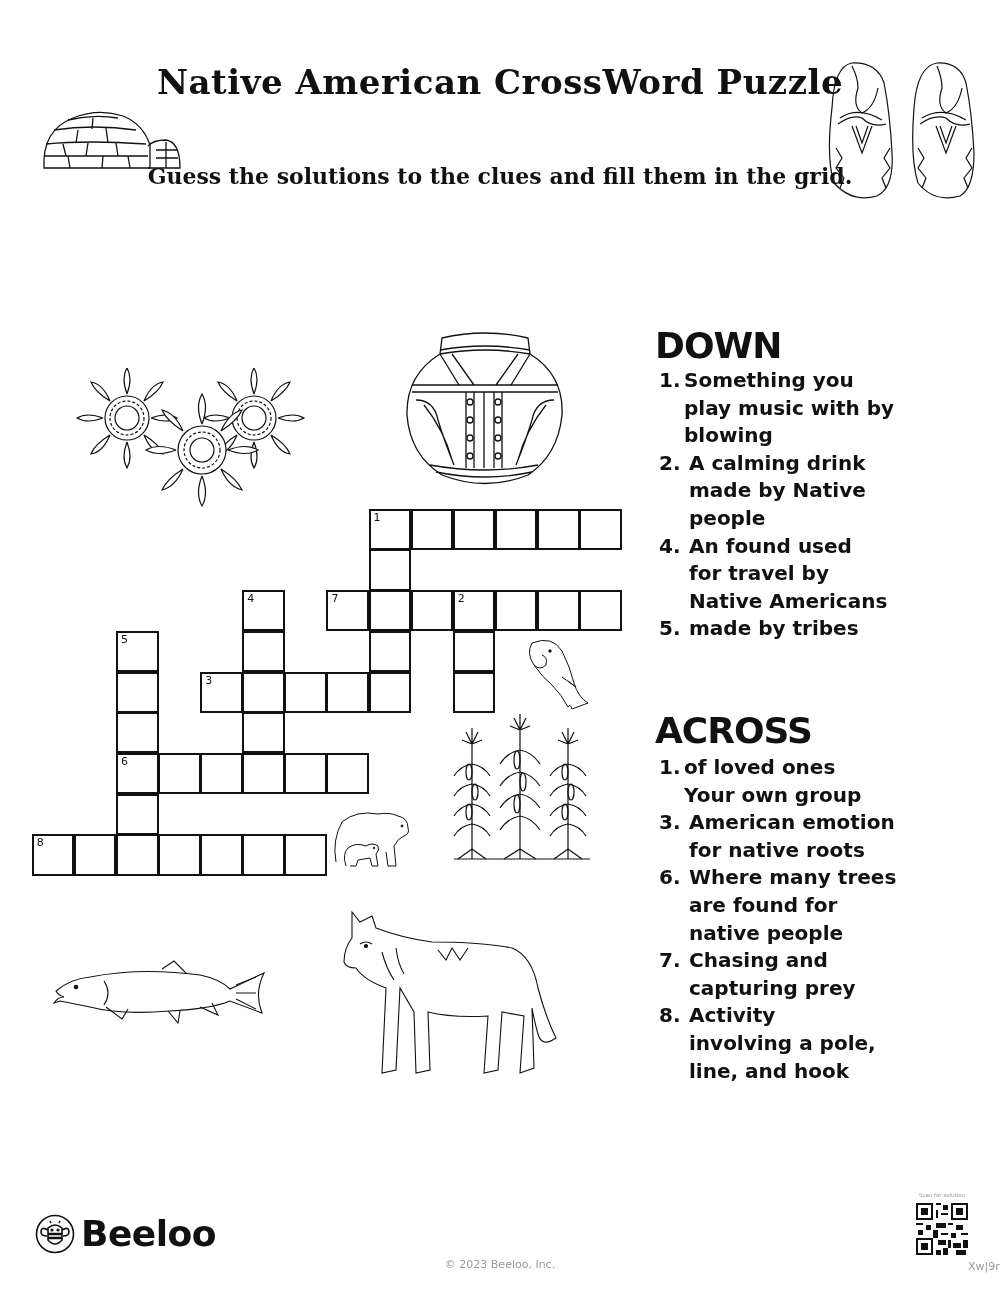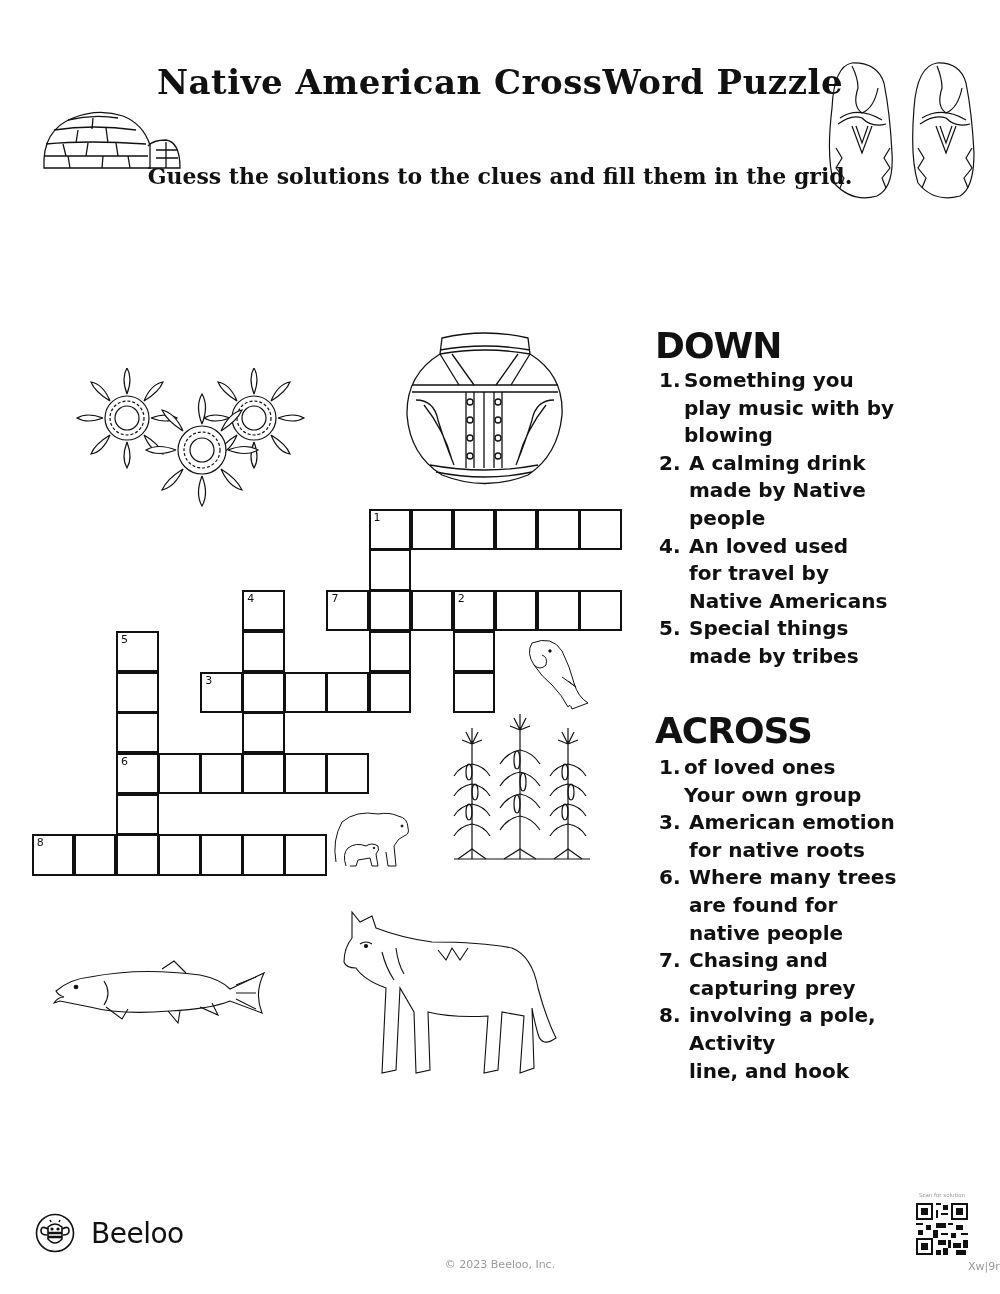--- a/index.html
+++ b/index.html
@@ -35,21 +35,21 @@
   .clues h2 {
     font-family: "DejaVu Sans", sans-serif; font-weight: bold; font-size: 36px;
     letter-spacing: -1px; line-height: 48px; color: #111;
   }
   .clue { position: relative; font-family: "DejaVu Sans", sans-serif; font-weight: bold; font-size: 20px; line-height: 27.6px; color: #111; }
   .clue .n { position: absolute; left: 4px; top: 0; }
   .clue .t { display: block; padding-left: 34px; }
   .clue.tight .t { padding-left: 29px; }
 
   .footer-logo { position: absolute; left: 35px; top: 1213px; display: flex; align-items: center; }
-  .footer-logo .brand { font-family: "DejaVu Sans", sans-serif; font-weight: normal; font-size: 28px; margin-left: 16px; color: #111; letter-spacing: -0.5px; }
+  .footer-logo .brand { font-family: "DejaVu Sans", sans-serif; font-weight: bold; font-size: 36px; margin-left: 6px; color: #111; letter-spacing: -0.5px; }
   .copyright { position: absolute; left: 0; top: 1258px; width: 1000px; text-align: center; font-family: "DejaVu Sans", sans-serif; font-size: 11px; color: #9a9a9a; }
   .qr-label { position: absolute; left: 912px; top: 1192px; width: 60px; text-align: center; font-size: 5.5px; color: #9a9a9a; font-family: "DejaVu Sans", sans-serif; }
   .qr-code { position: absolute; left: 916px; top: 1203px; width: 52px; height: 52px; }
   .qr-id { position: absolute; left: 968px; top: 1260px; width: 60px; text-align: center; font-size: 11px; color: #9a9a9a; font-family: "DejaVu Sans", sans-serif; }
 </style>
 </head>
 <body>
 
 <div class="title">Native American CrossWord Puzzle</div>
 <div class="subtitle">Guess the solutions to the clues and fill them in the grid.</div>
@@ -282,27 +282,26 @@
         <span class="t">blowing</span>
       </div>
       <div class="clue">
         <span class="n">2.</span>
         <span class="t">A calming drink</span>
         <span class="t">made by Native</span>
         <span class="t">people</span>
       </div>
       <div class="clue">
         <span class="n">4.</span>
-        <span class="t">An loved used</span>
+        <span class="t">An found used</span>
         <span class="t">for travel by</span>
         <span class="t">Native Americans</span>
       </div>
       <div class="clue">
         <span class="n">5.</span>
-        <span class="t">Special things</span>
         <span class="t">made by tribes</span>
       </div>
     </div>
 </div>
 
 <div class="clues" style="top:707px;">
   <h2>ACROSS</h2>
   <div id="across-list" style="margin-top:-1px;">
       <div class="clue tight">
         <span class="n">1.</span>
@@ -320,22 +319,22 @@
         <span class="t">are found for</span>
         <span class="t">native people</span>
       </div>
       <div class="clue">
         <span class="n">7.</span>
         <span class="t">Chasing and</span>
         <span class="t">capturing prey</span>
       </div>
       <div class="clue">
         <span class="n">8.</span>
+        <span class="t">Activity</span>
         <span class="t">involving a pole,</span>
-        <span class="t">Activity</span>
         <span class="t">line, and hook</span>
       </div>
     </div>
 </div>
 
 <div class="footer-logo">
   <svg width="40" height="40" viewBox="0 0 40 40" fill="none" stroke="#111" stroke-width="1.6">
     <circle cx="20" cy="20" r="18.5"></circle>
     <path d="M13 16 Q6 12 6 18 Q6 22 12 22 M27 16 Q34 12 34 18 Q34 22 28 22"></path>
     <path d="M13 14 Q20 8 27 14 L27 26 Q20 34 13 26 Z"></path>

